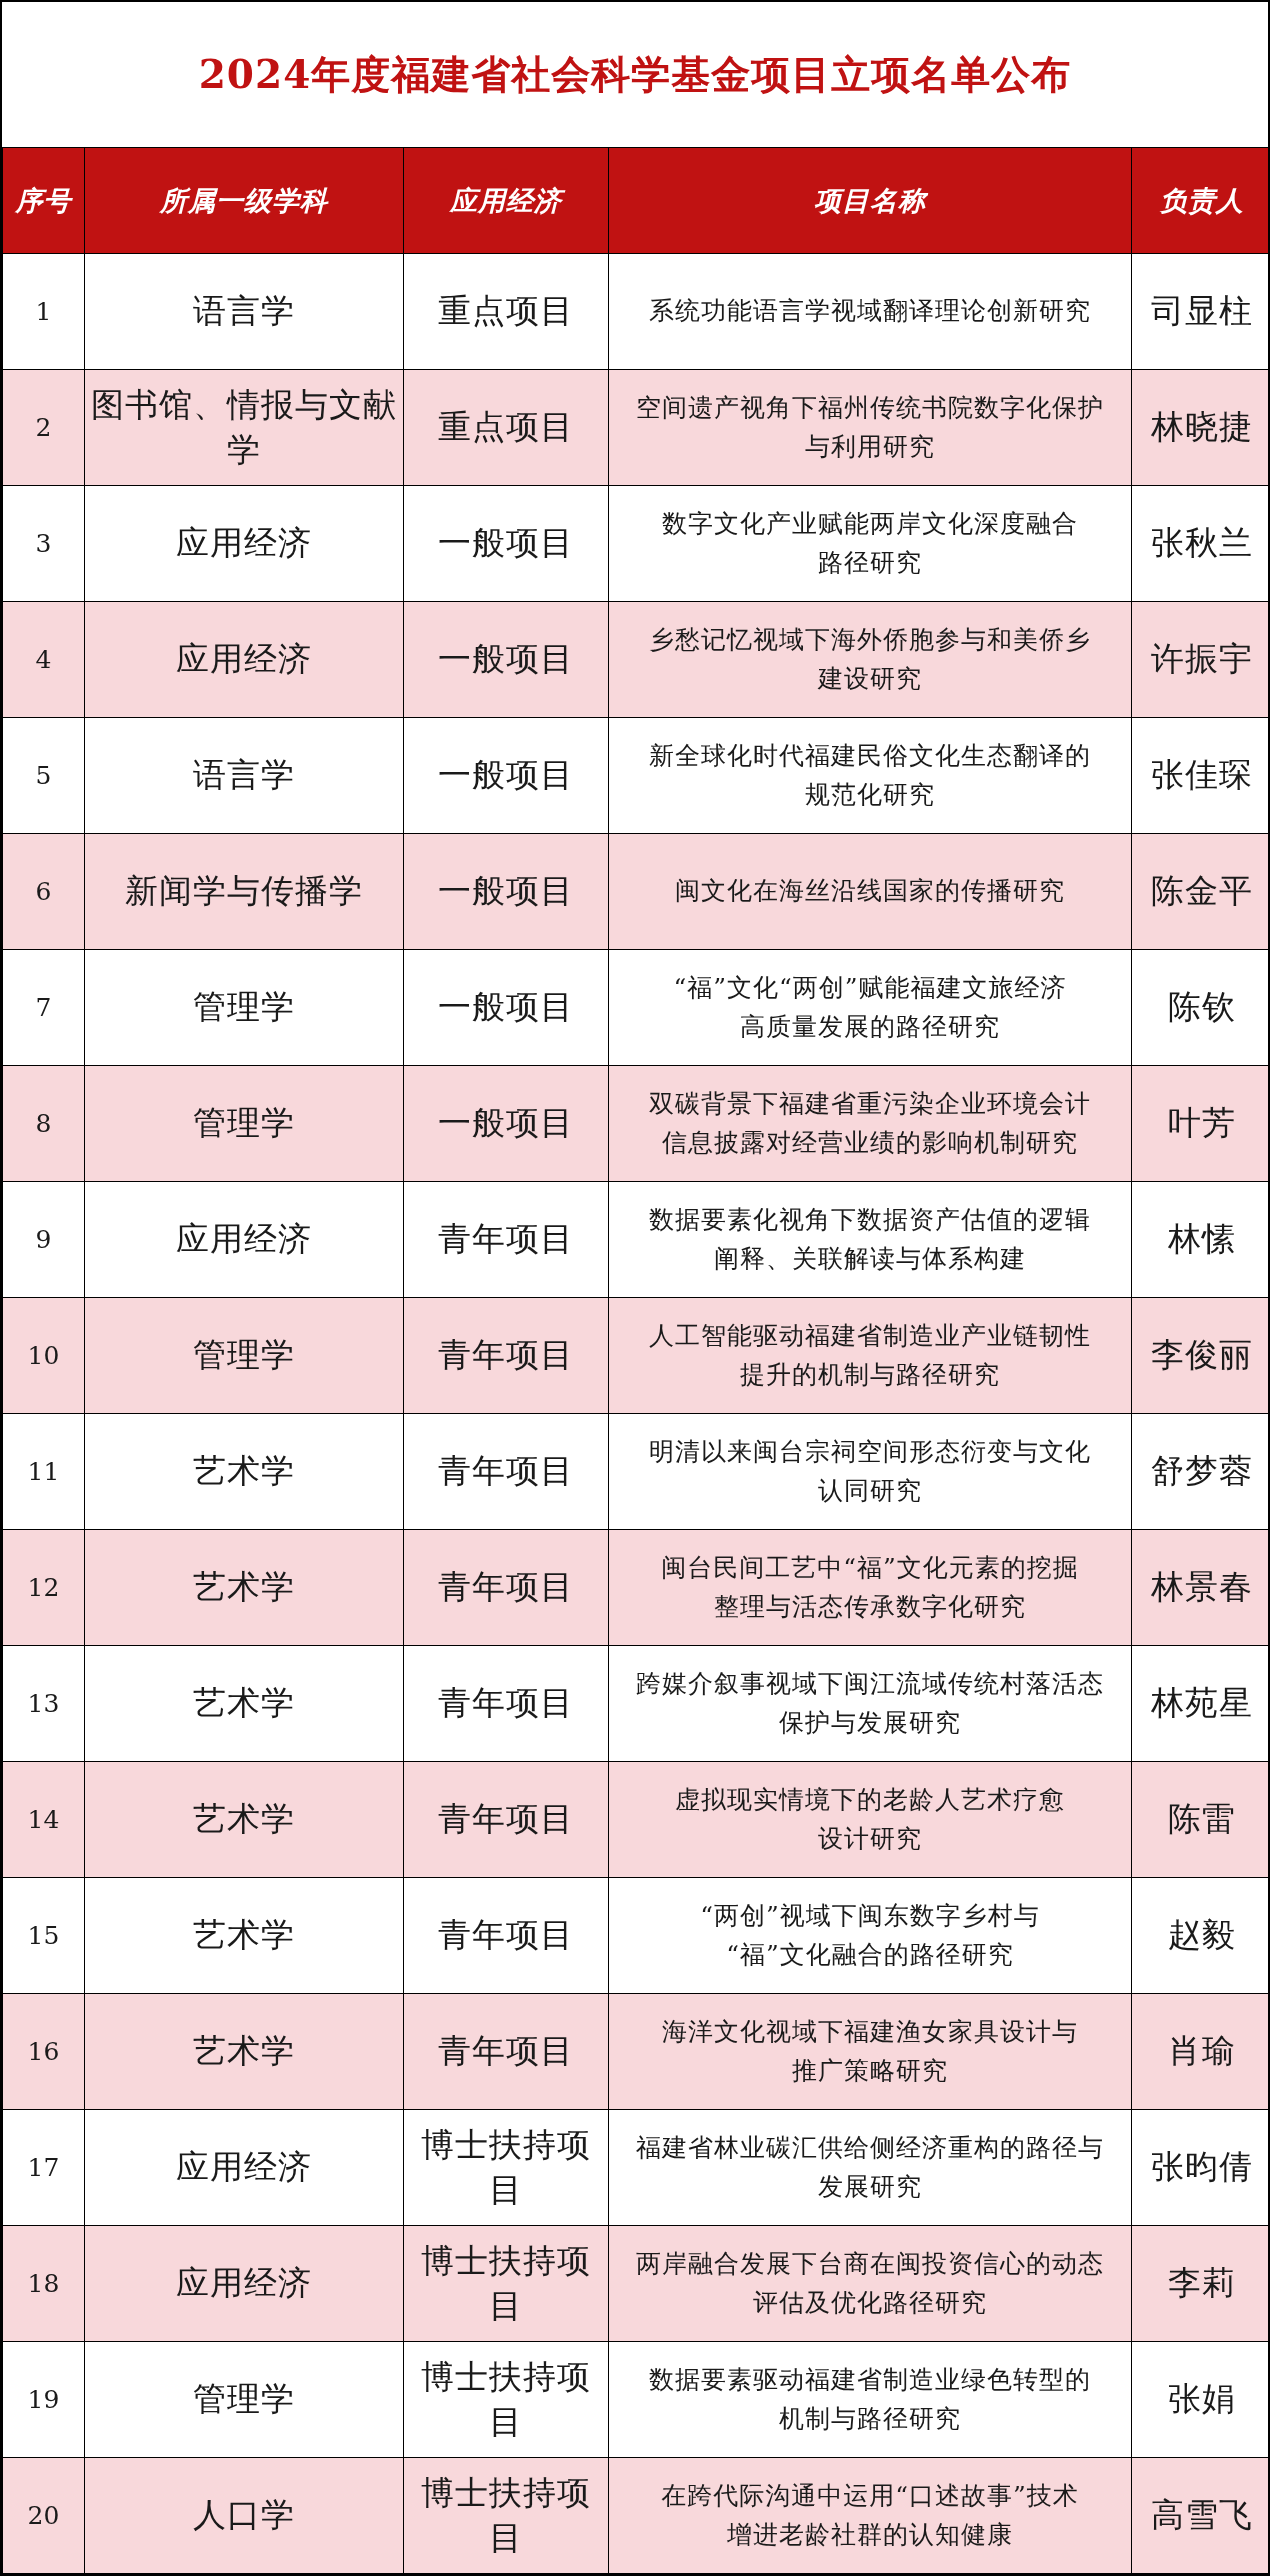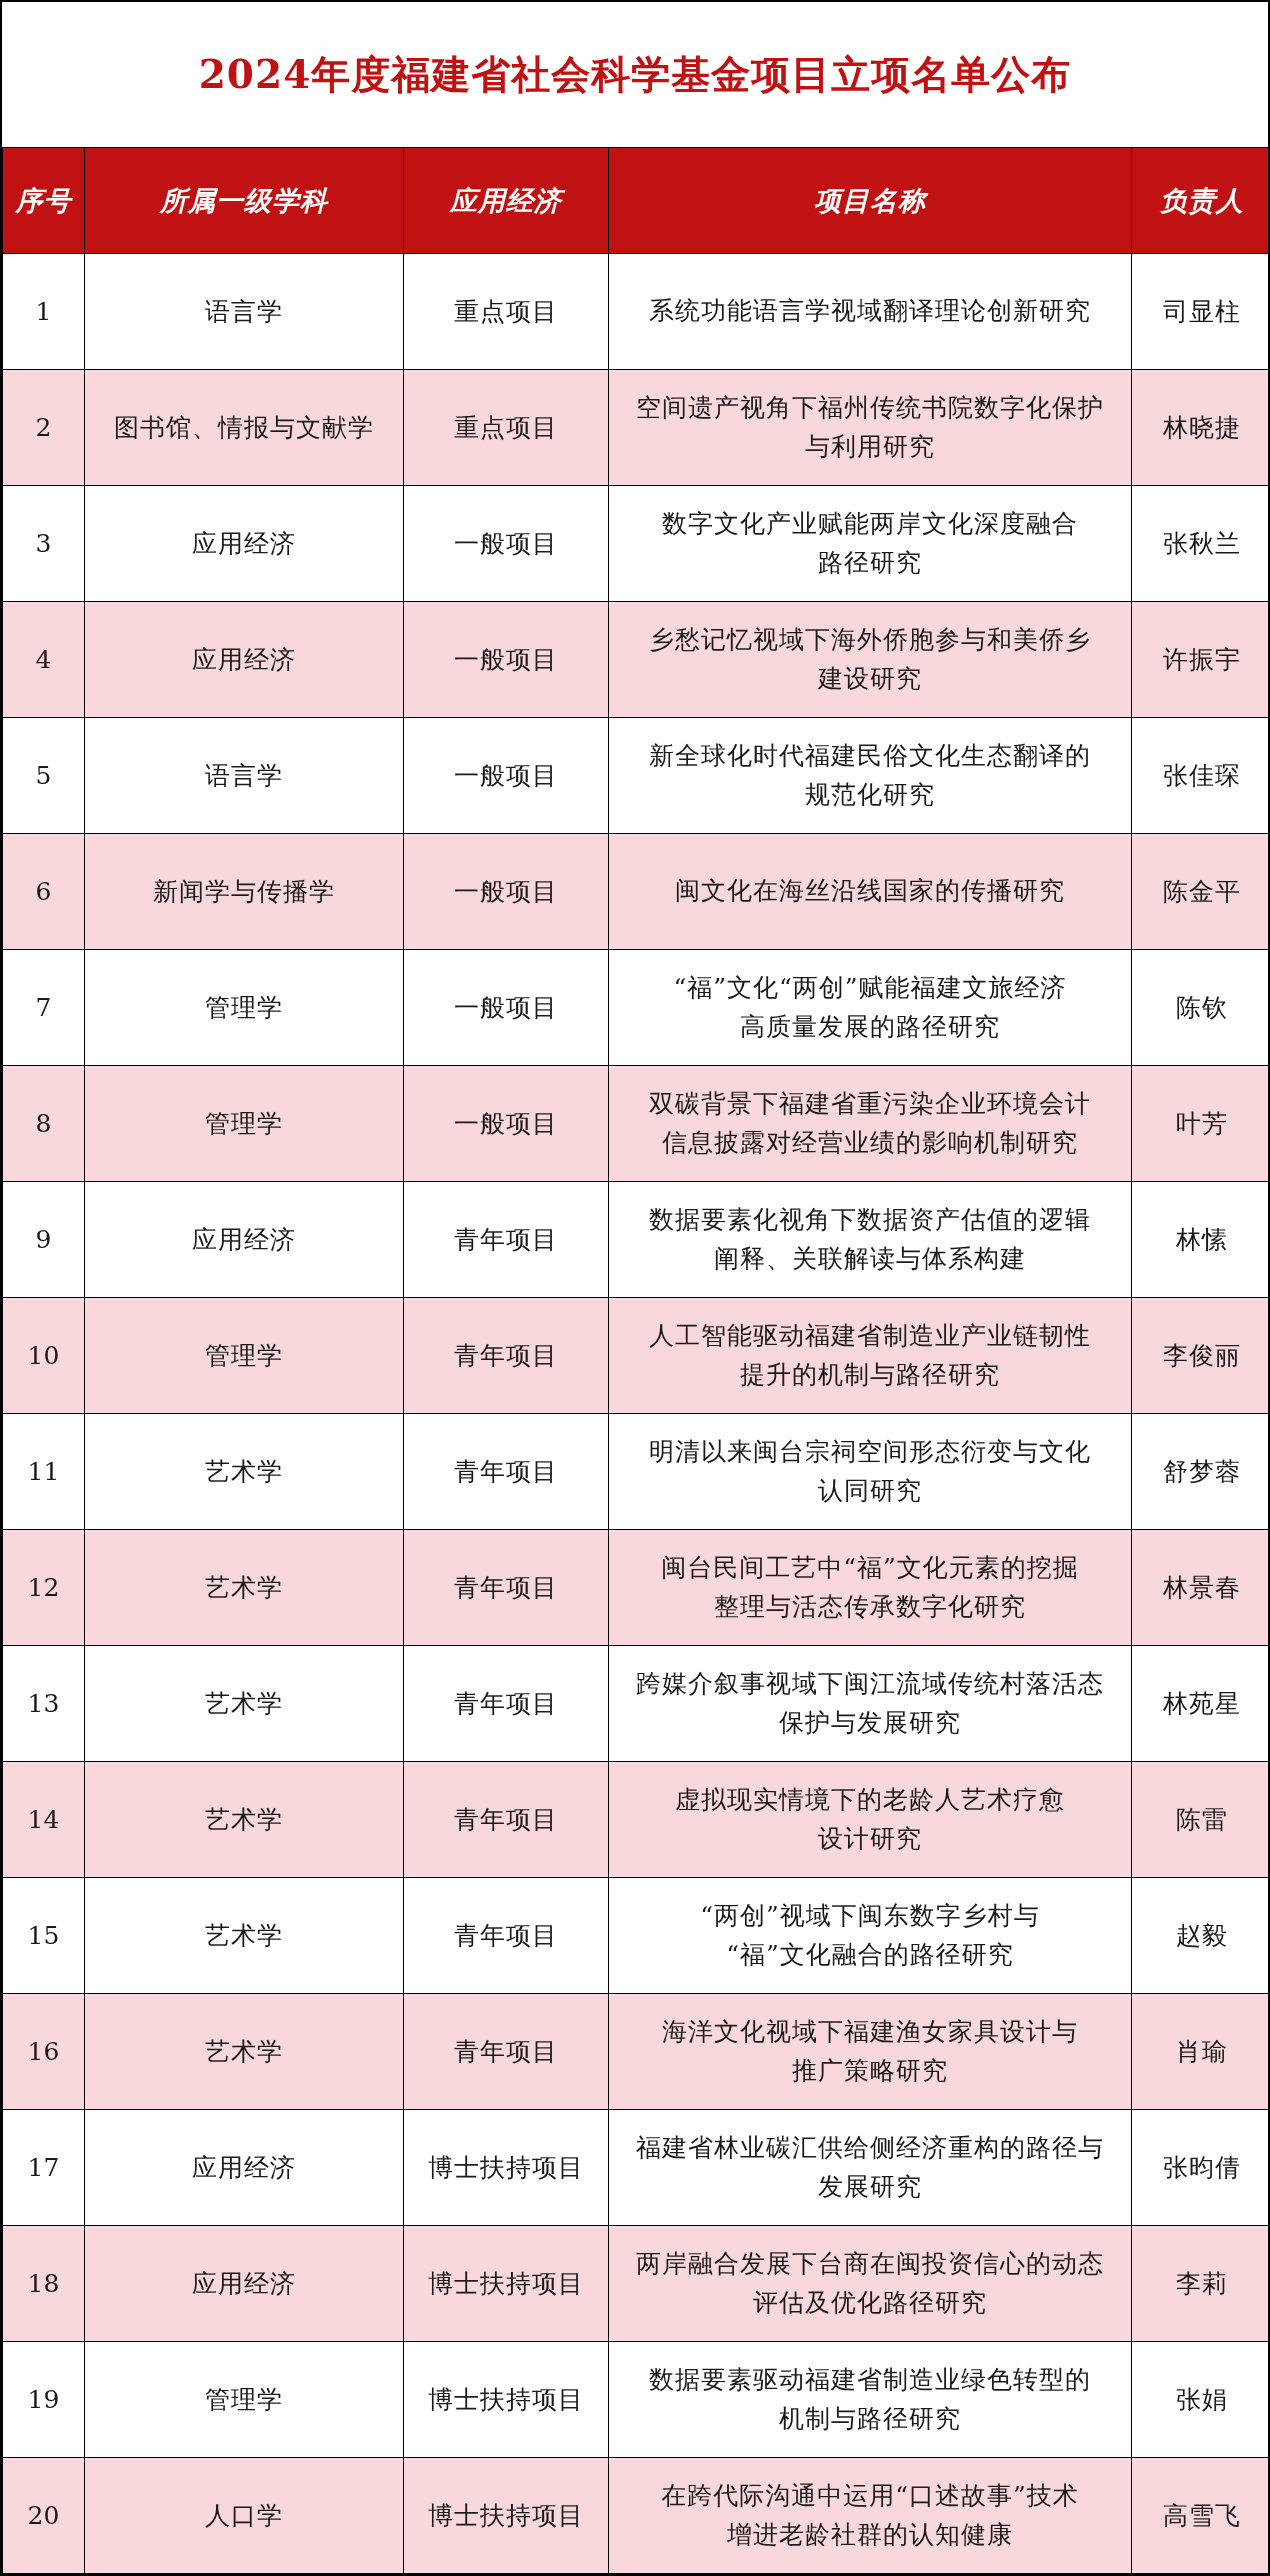--- a/index.html
+++ b/index.html
@@ -65,21 +65,21 @@
   }
   table.projects tbody tr:nth-child(even) {
     background: #f8d8db;
   }
   td.c-no {
     font-size: 25px;
   }
   td.c-discipline,
   td.c-type,
   td.c-leader {
-    font-size: 25px;
+    font-size: 33px;
     letter-spacing: 1px;
   }
   td.c-name {
     font-size: 25px;
     line-height: 1.55;
     letter-spacing: 1px;
   }
 </style>
 </head>
 <body>

